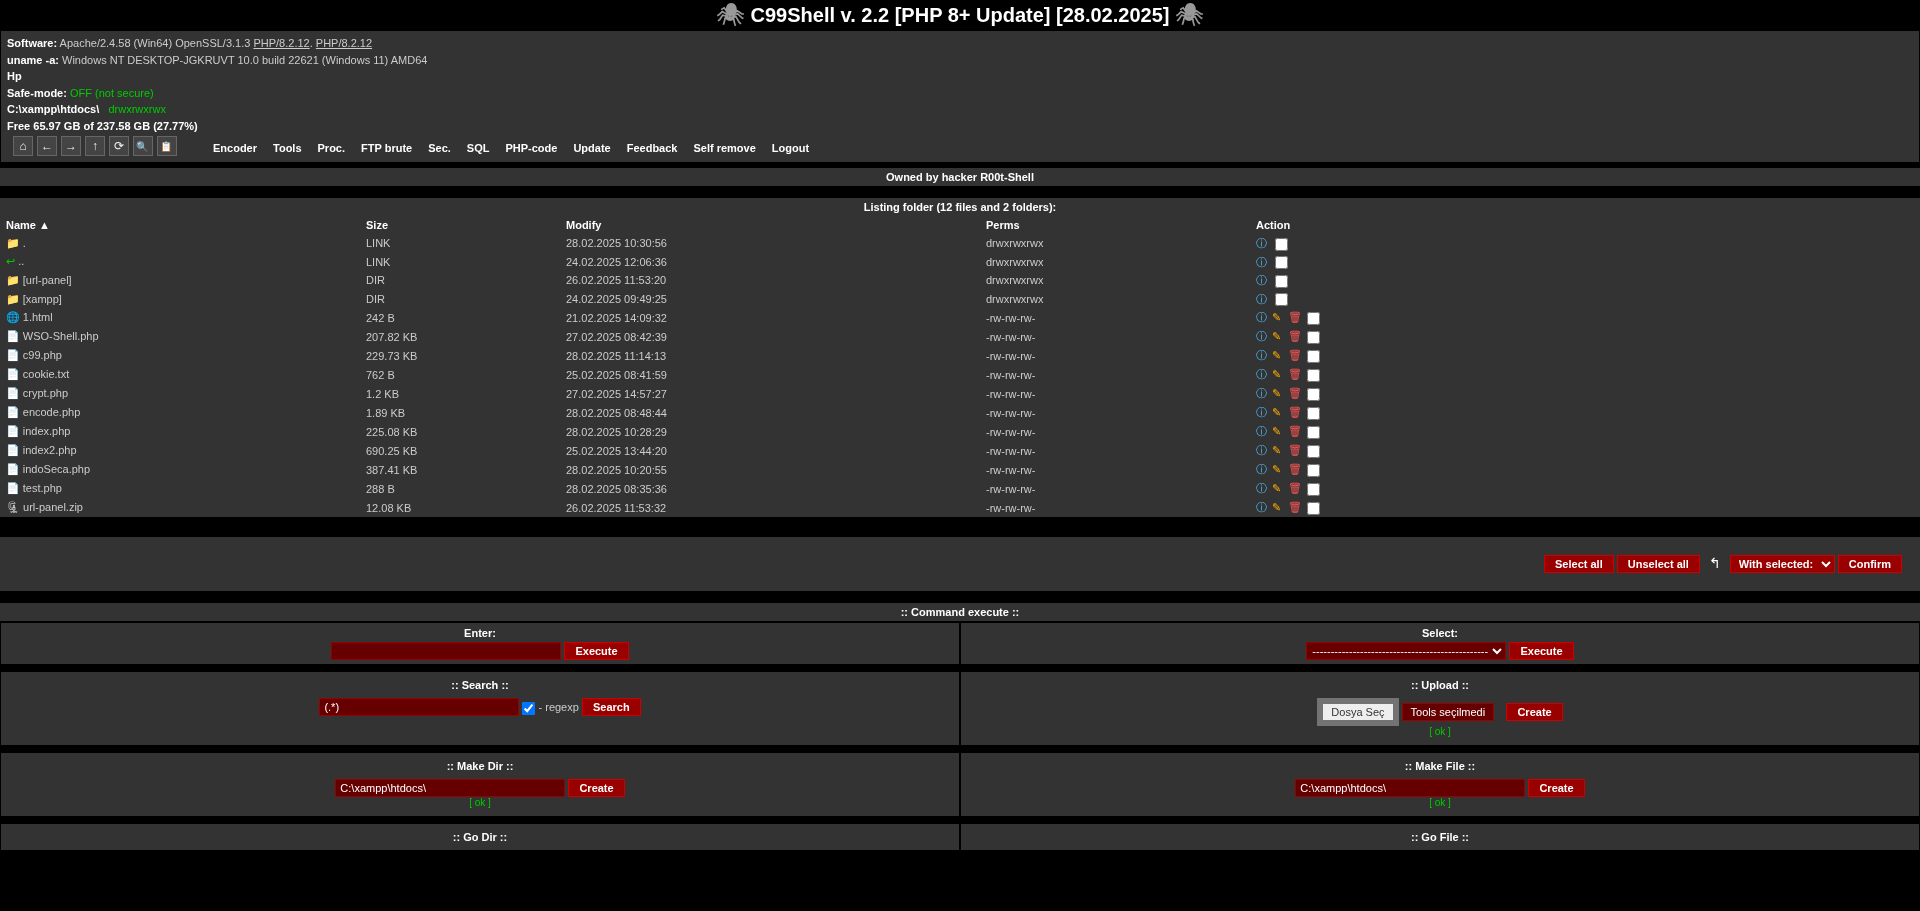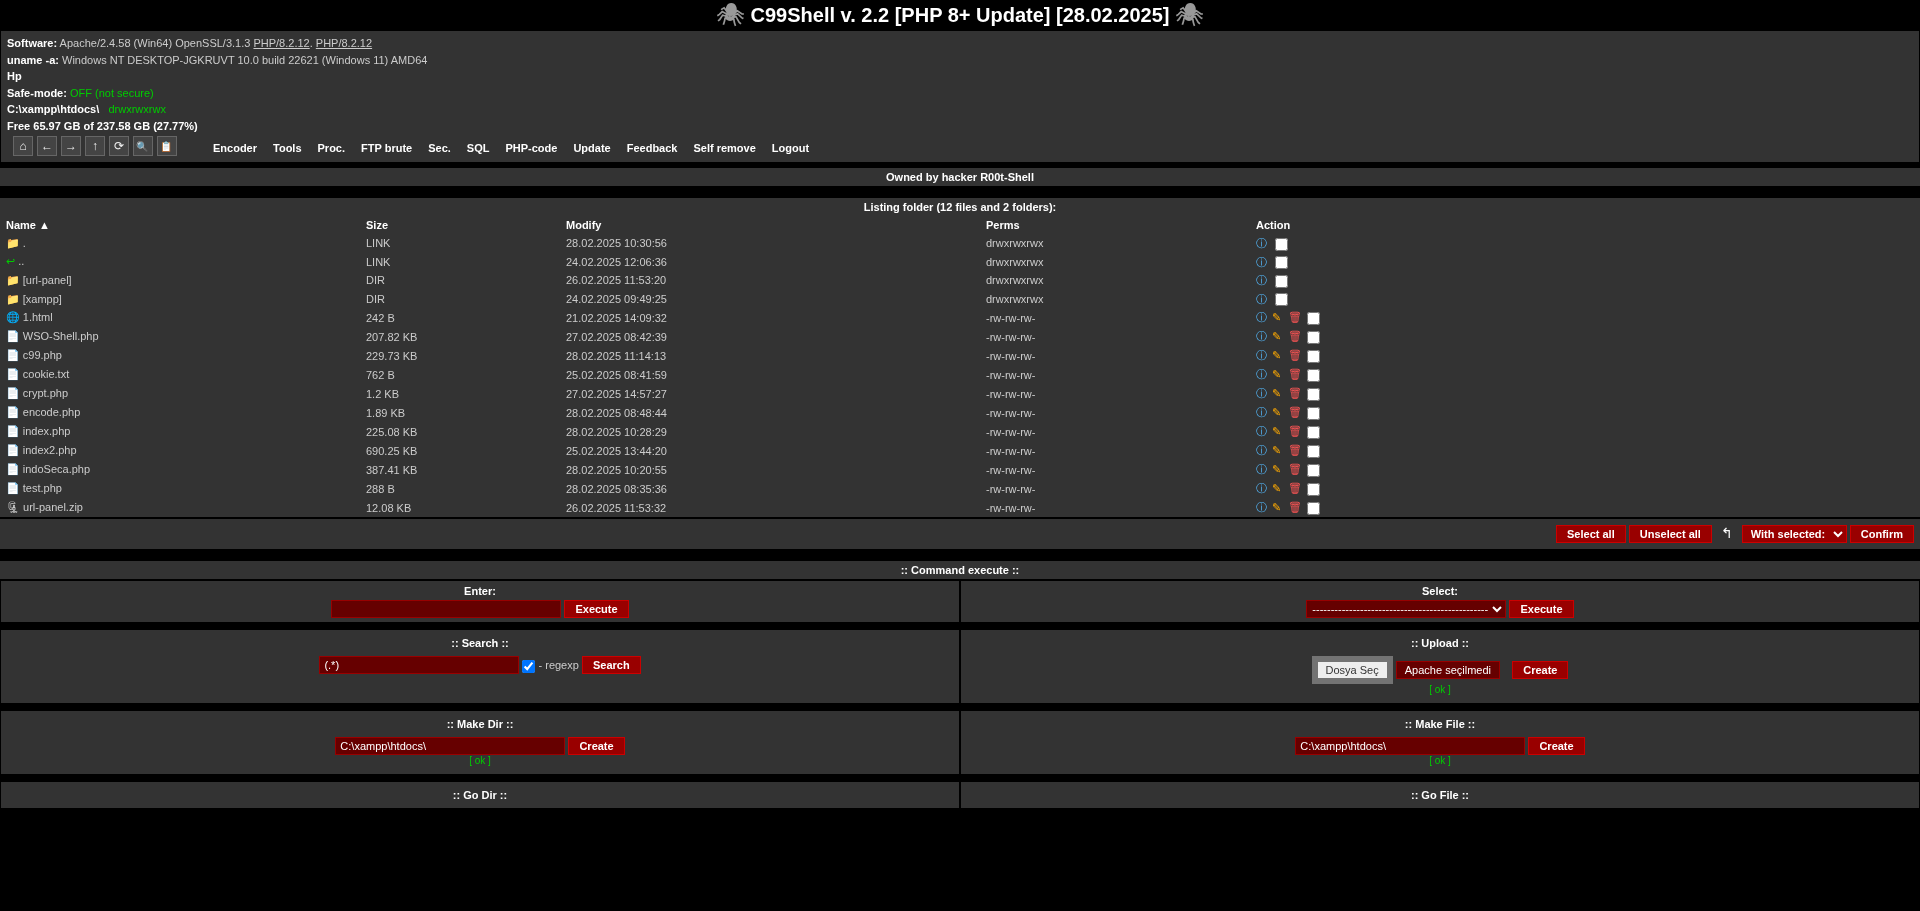--- a/index.html
+++ b/index.html
@@ -101,22 +101,22 @@
   font-size: 11px;
   cursor: pointer;
   margin-right: 2px;
 }
 .action-info { color: #5bf; }
 .action-edit { color: #fa0; }
 .action-del { color: #f55; }
 .selector-row {
   background: #333;
   text-align: right;
-  padding: 6px;
-  margin-top: 2px;
+  padding: 18px;
+  margin-top: 20px;
 }
 .btn {
   background: #900;
   color: #fff;
   border: 1px solid #c00;
   padding: 2px 10px;
   font-size: 11px;
   font-weight: bold;
   cursor: pointer;
 }
@@ -374,21 +374,21 @@
       <input class="txt-input txt-input-wide" value="(.*)" style="">
       <input type="checkbox" checked="" class="chk" style="">
       <span>- regexp</span>
       <button class="btn">Search</button>
     </div>
   </div>
   <div class="cmd-half">
     <div class="section-hdr" style="margin-top:0">:: Upload ::</div>
     <div style="padding:4px">
       <button class="file-btn">Dosya Seç</button>
-      <span class="file-label">Apache seçilmedi</span>
+      <span class="file-label">Tools seçilmedi</span>
       &nbsp;&nbsp;
       <button class="btn">Create</button>
       <div class="ok-txt">[ ok ]</div>
     </div>
   </div>
 </div>
 
 <div class="spacer"></div>
 <div class="cmd-section">
   <div class="cmd-half">

